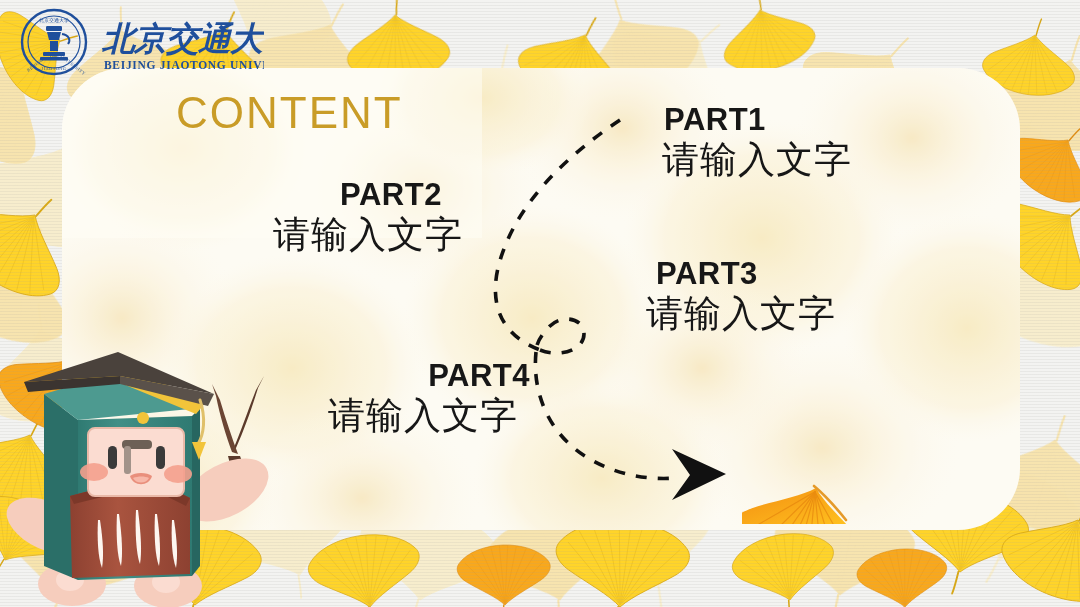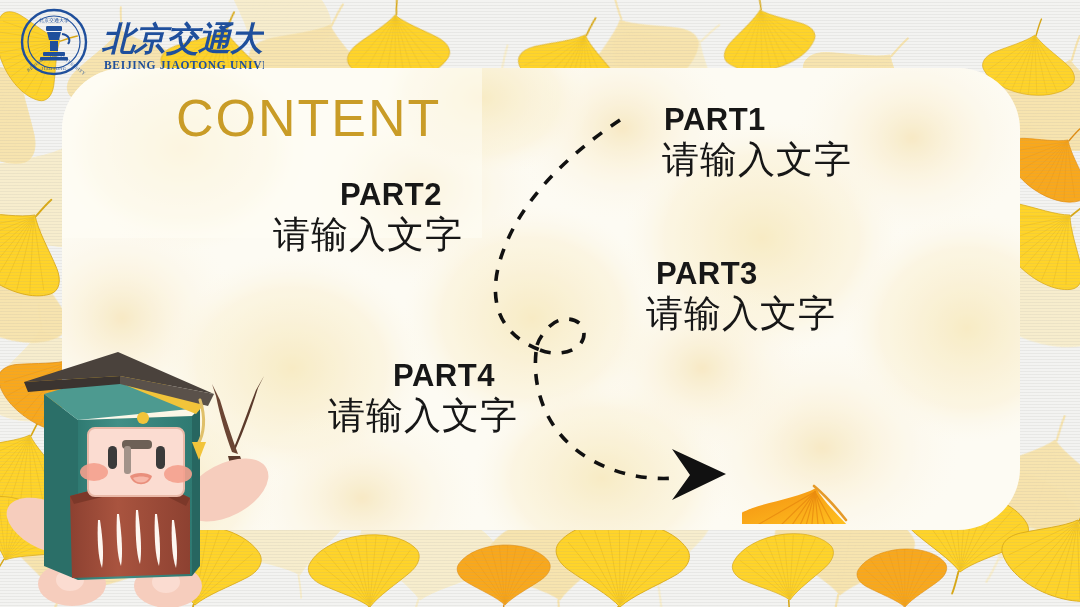--- a/index.html
+++ b/index.html
@@ -44,21 +44,21 @@
   .logo {
     position:absolute; left:16px; top:6px;
     width:248px; height:72px;
   }
   .logo svg { display:block; }
 
   
   .title {
     position:absolute;
     left:176px; top:88px;
-    font-size:52px;
+    font-size:44px;
     letter-spacing:2px;
     color:#c99c27;
     font-weight:400;
     white-space:nowrap;
     text-shadow:0 1px 0 rgba(255,255,255,0.35);
   }
 
   
   .part { position:absolute; color:#171717; white-space:nowrap; }
   .part .pt-label {
@@ -75,21 +75,21 @@
     font-weight:400;
     letter-spacing:1px;
   }
   #part1 { left:664px; top:104px; text-align:left; }
   #part1 .pt-text { margin-left:-2px; }
   #part2 { left:262px; top:179px; text-align:center; width:212px; }
   #part2 .pt-label { margin-left:46px; }
   #part3 { left:656px; top:258px; text-align:left; }
   #part3 .pt-text { margin-left:-10px; }
   #part4 { left:316px; top:360px; text-align:center; width:214px; }
-  #part4 .pt-label { margin-left:42px; }
+  #part4 .pt-label { margin-left:42px;text-align:right; }
 
   
   .arrow-layer { position:absolute; inset:0; width:1080px; height:607px; pointer-events:none; }
 
   
   .mascot { position:absolute; left:0px; top:330px; width:292px; height:277px; }
   .mascot svg { display:block; }
 
   
   .accent-leaf { position:absolute; left:742px; top:392px; width:160px; height:132px; }

